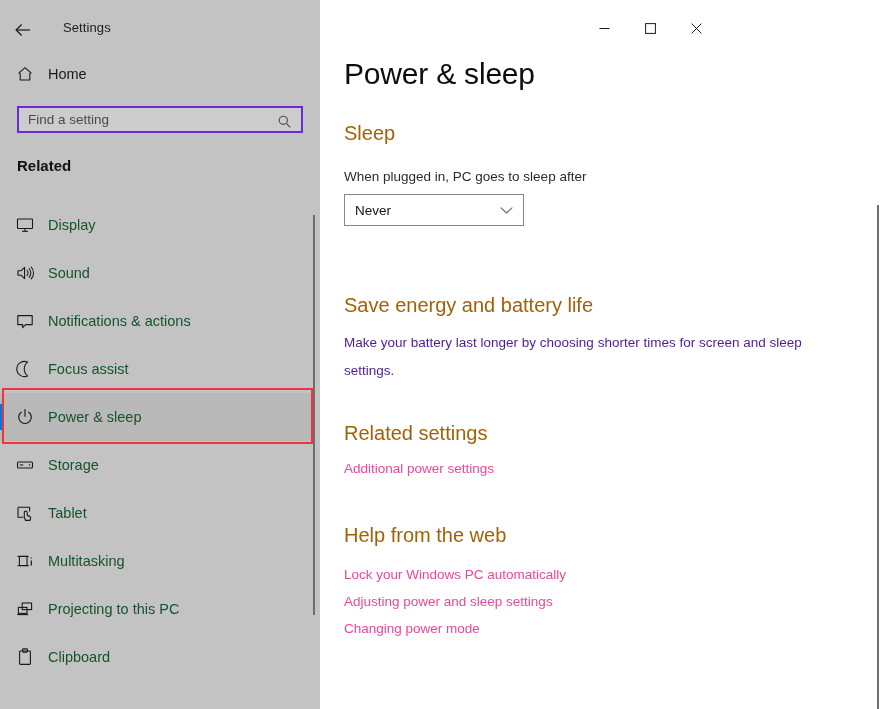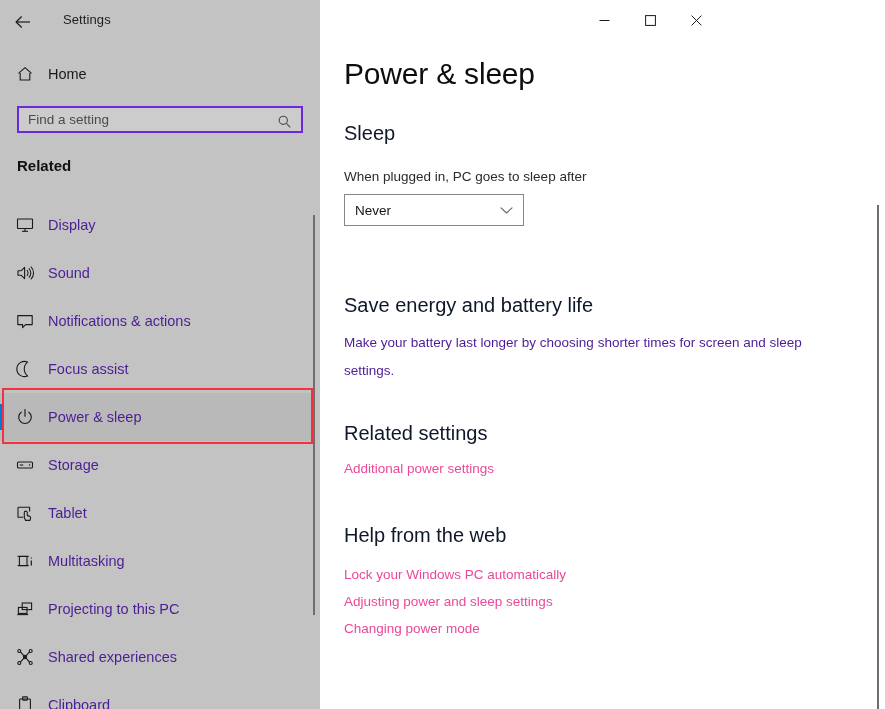--- a/index.html
+++ b/index.html
@@ -18,21 +18,21 @@
     position: relative;
     width: 885px;
     height: 709px;
     background: #ffffff;
     overflow: hidden;
   }
 
   
   .titlebar {
     position: absolute;
-    top: 4px; left: 0;
+    top: 12px; left: 0;
     width: 719px;
     height: 36px;
     z-index: 6;
     pointer-events: none;
     text-align: center;
   }
   .titlebar-left {
     position: absolute;
     top: 0; left: 0;
     width: 320px;
@@ -174,21 +174,21 @@
     width: 42px;
     min-width: 42px;
     display: flex;
     align-items: center;
     justify-content: center;
     margin-left: 4px;
   }
   .nav-icon svg { display: block; }
   .nav-label {
     font-size: 14.5px;
-    color: #4c1d95;
+    color: #14532d;
     margin-left: 2px;
     white-space: nowrap;
   }
   .sidebar-scrollbar {
     position: absolute;
     left: 313px;
     top: 215px;
     width: 2px;
     height: 400px;
     background: #6e6e6e;
@@ -222,21 +222,21 @@
     font-size: 30px;
     font-weight: normal;
     color: #0d0d0d;
     letter-spacing: -0.2px;
   }
   .group-head {
     position: absolute;
     left: 24px;
     font-size: 20px;
     font-weight: normal;
-    color: #0f172a;
+    color: #a16207;
   }
   .group-head.sleep { top: 86px; }
   .group-head.save { top: 258px; }
   .group-head.related { top: 386px; }
   .group-head.help { top: 488px; }
 
   .field-label {
     position: absolute;
     left: 24px; top: 133px;
     font-size: 13.5px;
@@ -417,34 +417,20 @@
         <span class="nav-icon">
           <svg width="20" height="20" viewBox="0 0 20 20">
             <rect x="7.2" y="4" width="9.4" height="6.6" fill="none" stroke="#1a1a1a" stroke-width="1.1"></rect>
             <rect x="3.4" y="8.4" width="8.6" height="6" fill="none" stroke="#1a1a1a" stroke-width="1.1"></rect>
             <line x1="2.2" y1="15.6" x2="13.2" y2="15.6" stroke="#1a1a1a" stroke-width="1.1"></line>
           </svg>
         </span>
         <span class="nav-label">Projecting to this PC</span>
       </div>
 
-      <div class="nav-item">
-        <span class="nav-icon">
-          <svg width="20" height="20" viewBox="0 0 20 20">
-            <line x1="5.2" y1="4.6" x2="14.8" y2="15.4" stroke="#1a1a1a" stroke-width="1.1"></line>
-            <line x1="14.8" y1="4.6" x2="5.2" y2="15.4" stroke="#1a1a1a" stroke-width="1.1"></line>
-            <circle cx="4.3" cy="4" r="1.5" fill="none" stroke="#1a1a1a" stroke-width="1.1"></circle>
-            <circle cx="15.7" cy="4" r="1.5" fill="none" stroke="#1a1a1a" stroke-width="1.1"></circle>
-            <circle cx="4.3" cy="16" r="1.5" fill="none" stroke="#1a1a1a" stroke-width="1.1"></circle>
-            <circle cx="15.7" cy="16" r="1.5" fill="none" stroke="#1a1a1a" stroke-width="1.1"></circle>
-            <circle cx="10" cy="10" r="1.6" fill="none" stroke="#1a1a1a" stroke-width="1.1"></circle>
-          </svg>
-        </span>
-        <span class="nav-label">Shared experiences</span>
-      </div>
 
       <div class="nav-item">
         <span class="nav-icon">
           <svg width="20" height="20" viewBox="0 0 20 20">
             <rect x="4.6" y="4" width="10.8" height="13.4" rx="0.8" fill="none" stroke="#1a1a1a" stroke-width="1.1"></rect>
             <rect x="7.6" y="1.9" width="4.8" height="3.2" rx="0.6" fill="none" stroke="#1a1a1a" stroke-width="1.1"></rect>
           </svg>
         </span>
         <span class="nav-label">Clipboard</span>
       </div>

